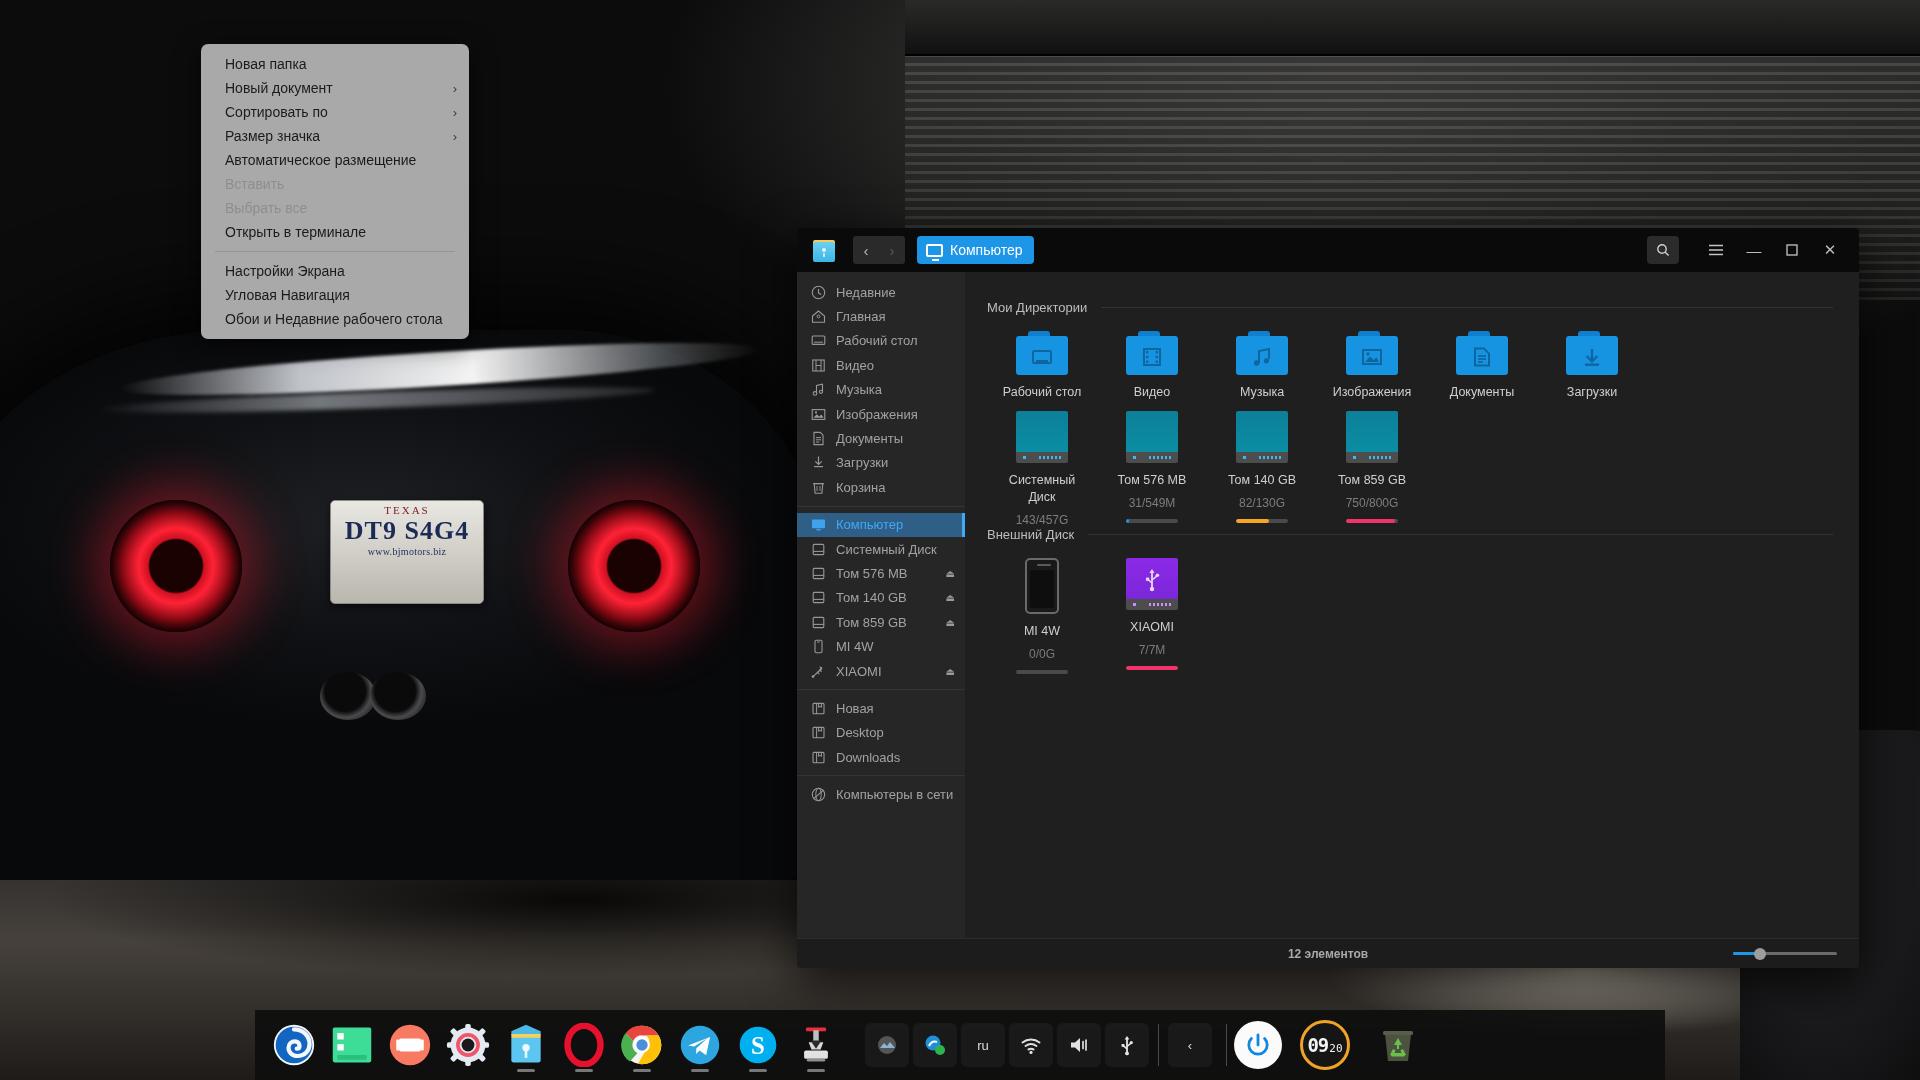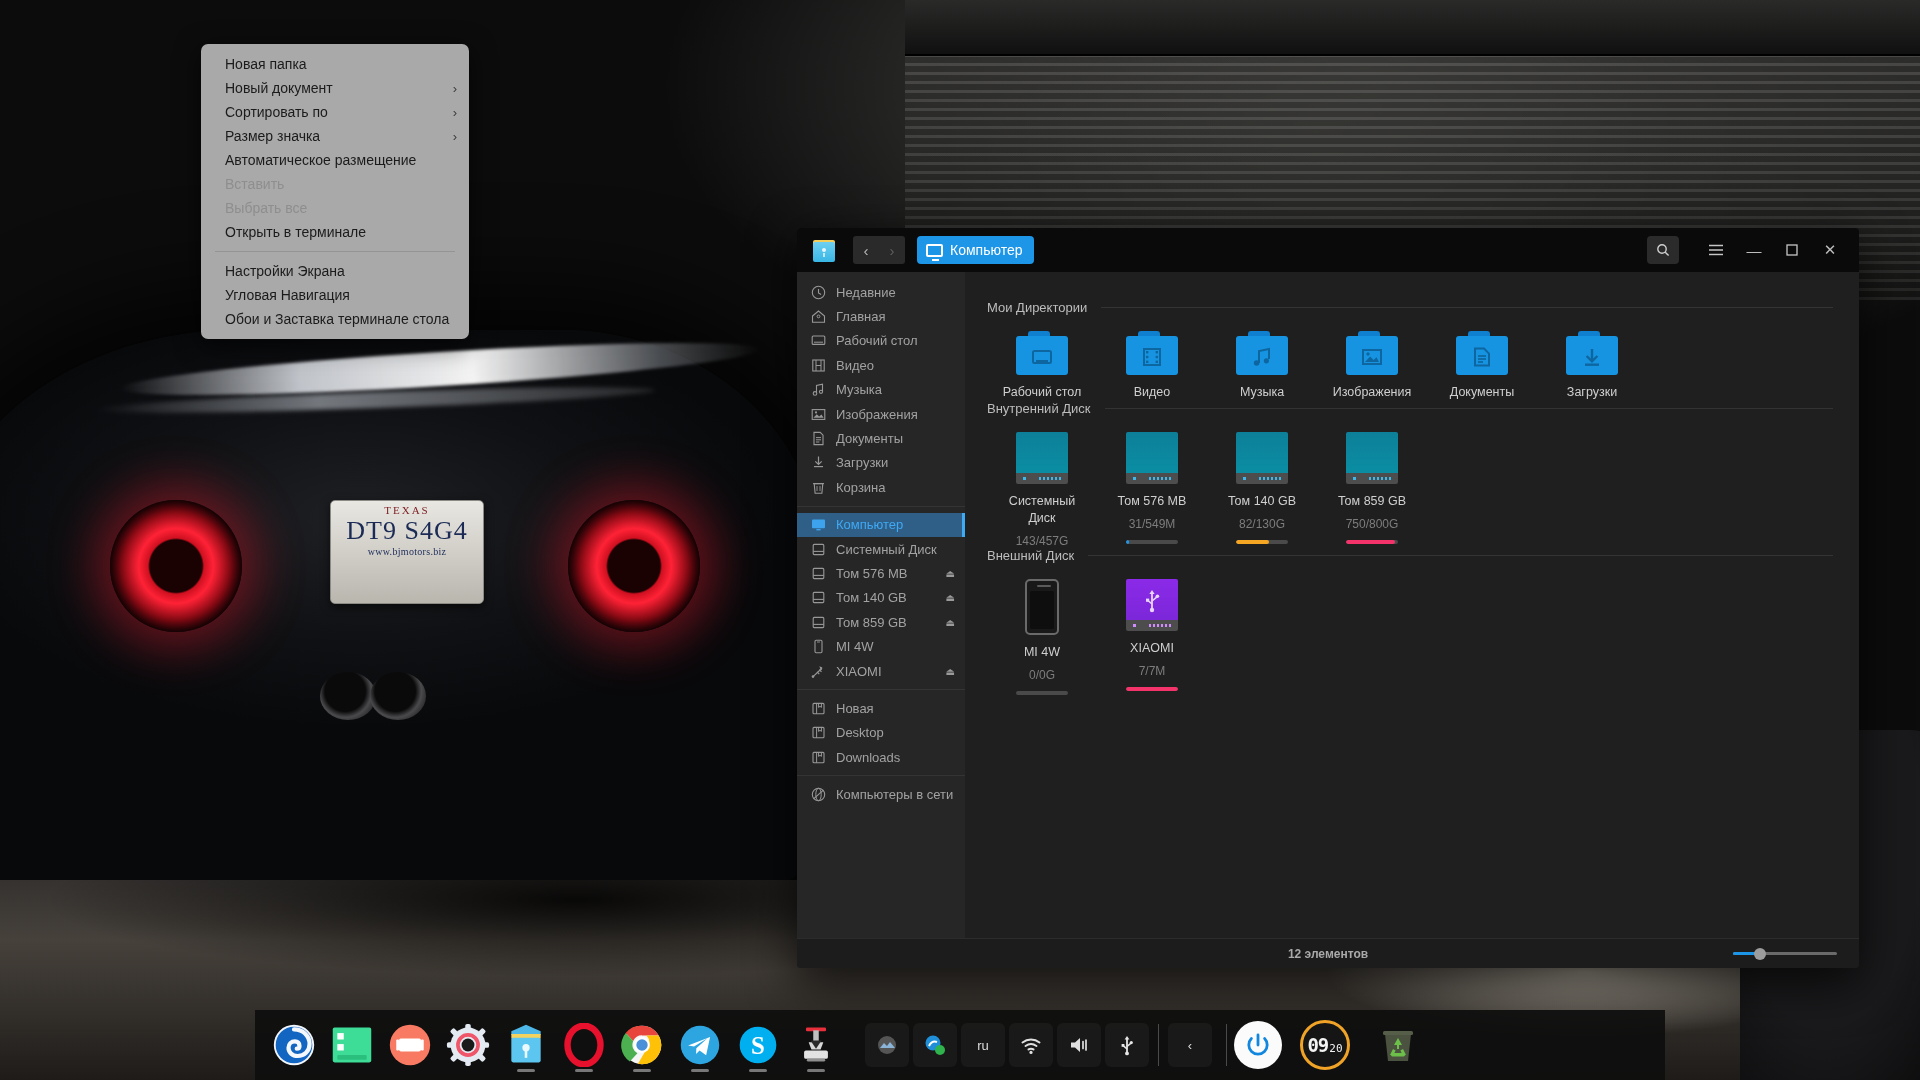--- a/index.html
+++ b/index.html
@@ -64,21 +64,21 @@
   #tl-left  { left: 110px; top: 500px; }
   #tl-right { left: 568px; top: 500px; }
   #plate {
     position: absolute; left: 330px; top: 500px; width: 154px; height: 104px;
     background: linear-gradient(180deg, #e9e7e2, #b9b6ae);
     border-radius: 5px; border: 1px solid #8c8a84;
     font-family: "Liberation Serif", serif; text-align: center; color: #1b2b55;
     box-shadow: 0 3px 10px rgba(0,0,0,.6);
   }
   #plate .p-top { font-size: 11px; letter-spacing: 2px; padding-top: 3px; color:#7d1c20; }
-  #plate .p-num { font-size: 26px; font-weight: normal; letter-spacing: 1px; line-height: 30px; }
+  #plate .p-num { font-size: 26px; font-weight: bold; letter-spacing: 1px; line-height: 30px; }
   #plate .p-bot { font-size: 10px; letter-spacing: .3px; color:#22305e; }
   .exhaust {
     position: absolute; width: 56px; height: 48px; border-radius: 50%;
     background: radial-gradient(circle at 45% 40%, #0a0a0b 0 48%, #4a4a4c 62%, #232325 82%, #0c0c0d 100%);
   }
   #ex1 { left: 320px; top: 672px; }
   #ex2 { left: 370px; top: 672px; }
   #floor {
     position: absolute; left: 0; right: 0; top: 880px; height: 200px;
     background:
@@ -372,21 +372,21 @@
       <span>Открыть в терминале</span>
     </div>
     <div class="ctx-sep"></div>
     <div class="ctx-item">
       <span>Настройки Экрана</span>
     </div>
     <div class="ctx-item">
       <span>Угловая Навигация</span>
     </div>
     <div class="ctx-item">
-      <span>Обои и Заставка терминале стола</span>
+      <span>Обои и Недавние рабочего стола</span>
     </div>
   </div>
 
 <div id="fm">
 
   <div id="fm-title">
     <div id="fm-appicon">
       <div class="lip"></div>
         <div class="body"></div>
         <div class="dot"></div>
@@ -720,24 +720,20 @@
               <div class="front"></div>
               <div class="emb">
                 <svg viewBox="0 0 22 20">
                   <path d="M11 2v11M5.6 9l5.4 5.4L16.4 9" fill="none" stroke="#04304f" stroke-width="2.4"></path>
                   <rect x="4" y="16.5" width="14" height="2.4" fill="#04304f"></rect>
                 </svg>
               </div>
             </div>
             <div class="cell-label">Загрузки</div>
           </div>
-        </div>
-        <div class="sec-head">
-          <span>Внутренний Диск</span>
-          <span class="sec-line"></span>
         </div>
         <div class="grid">
           <div class="cell">
             <div class="drive">
               <div class="top"></div>
               <div class="base"></div>
               <div class="led"></div>
               <div class="vents"></div>
             </div>
             <div class="cell-label" style="width: 70px;">Системный Диск</div>

